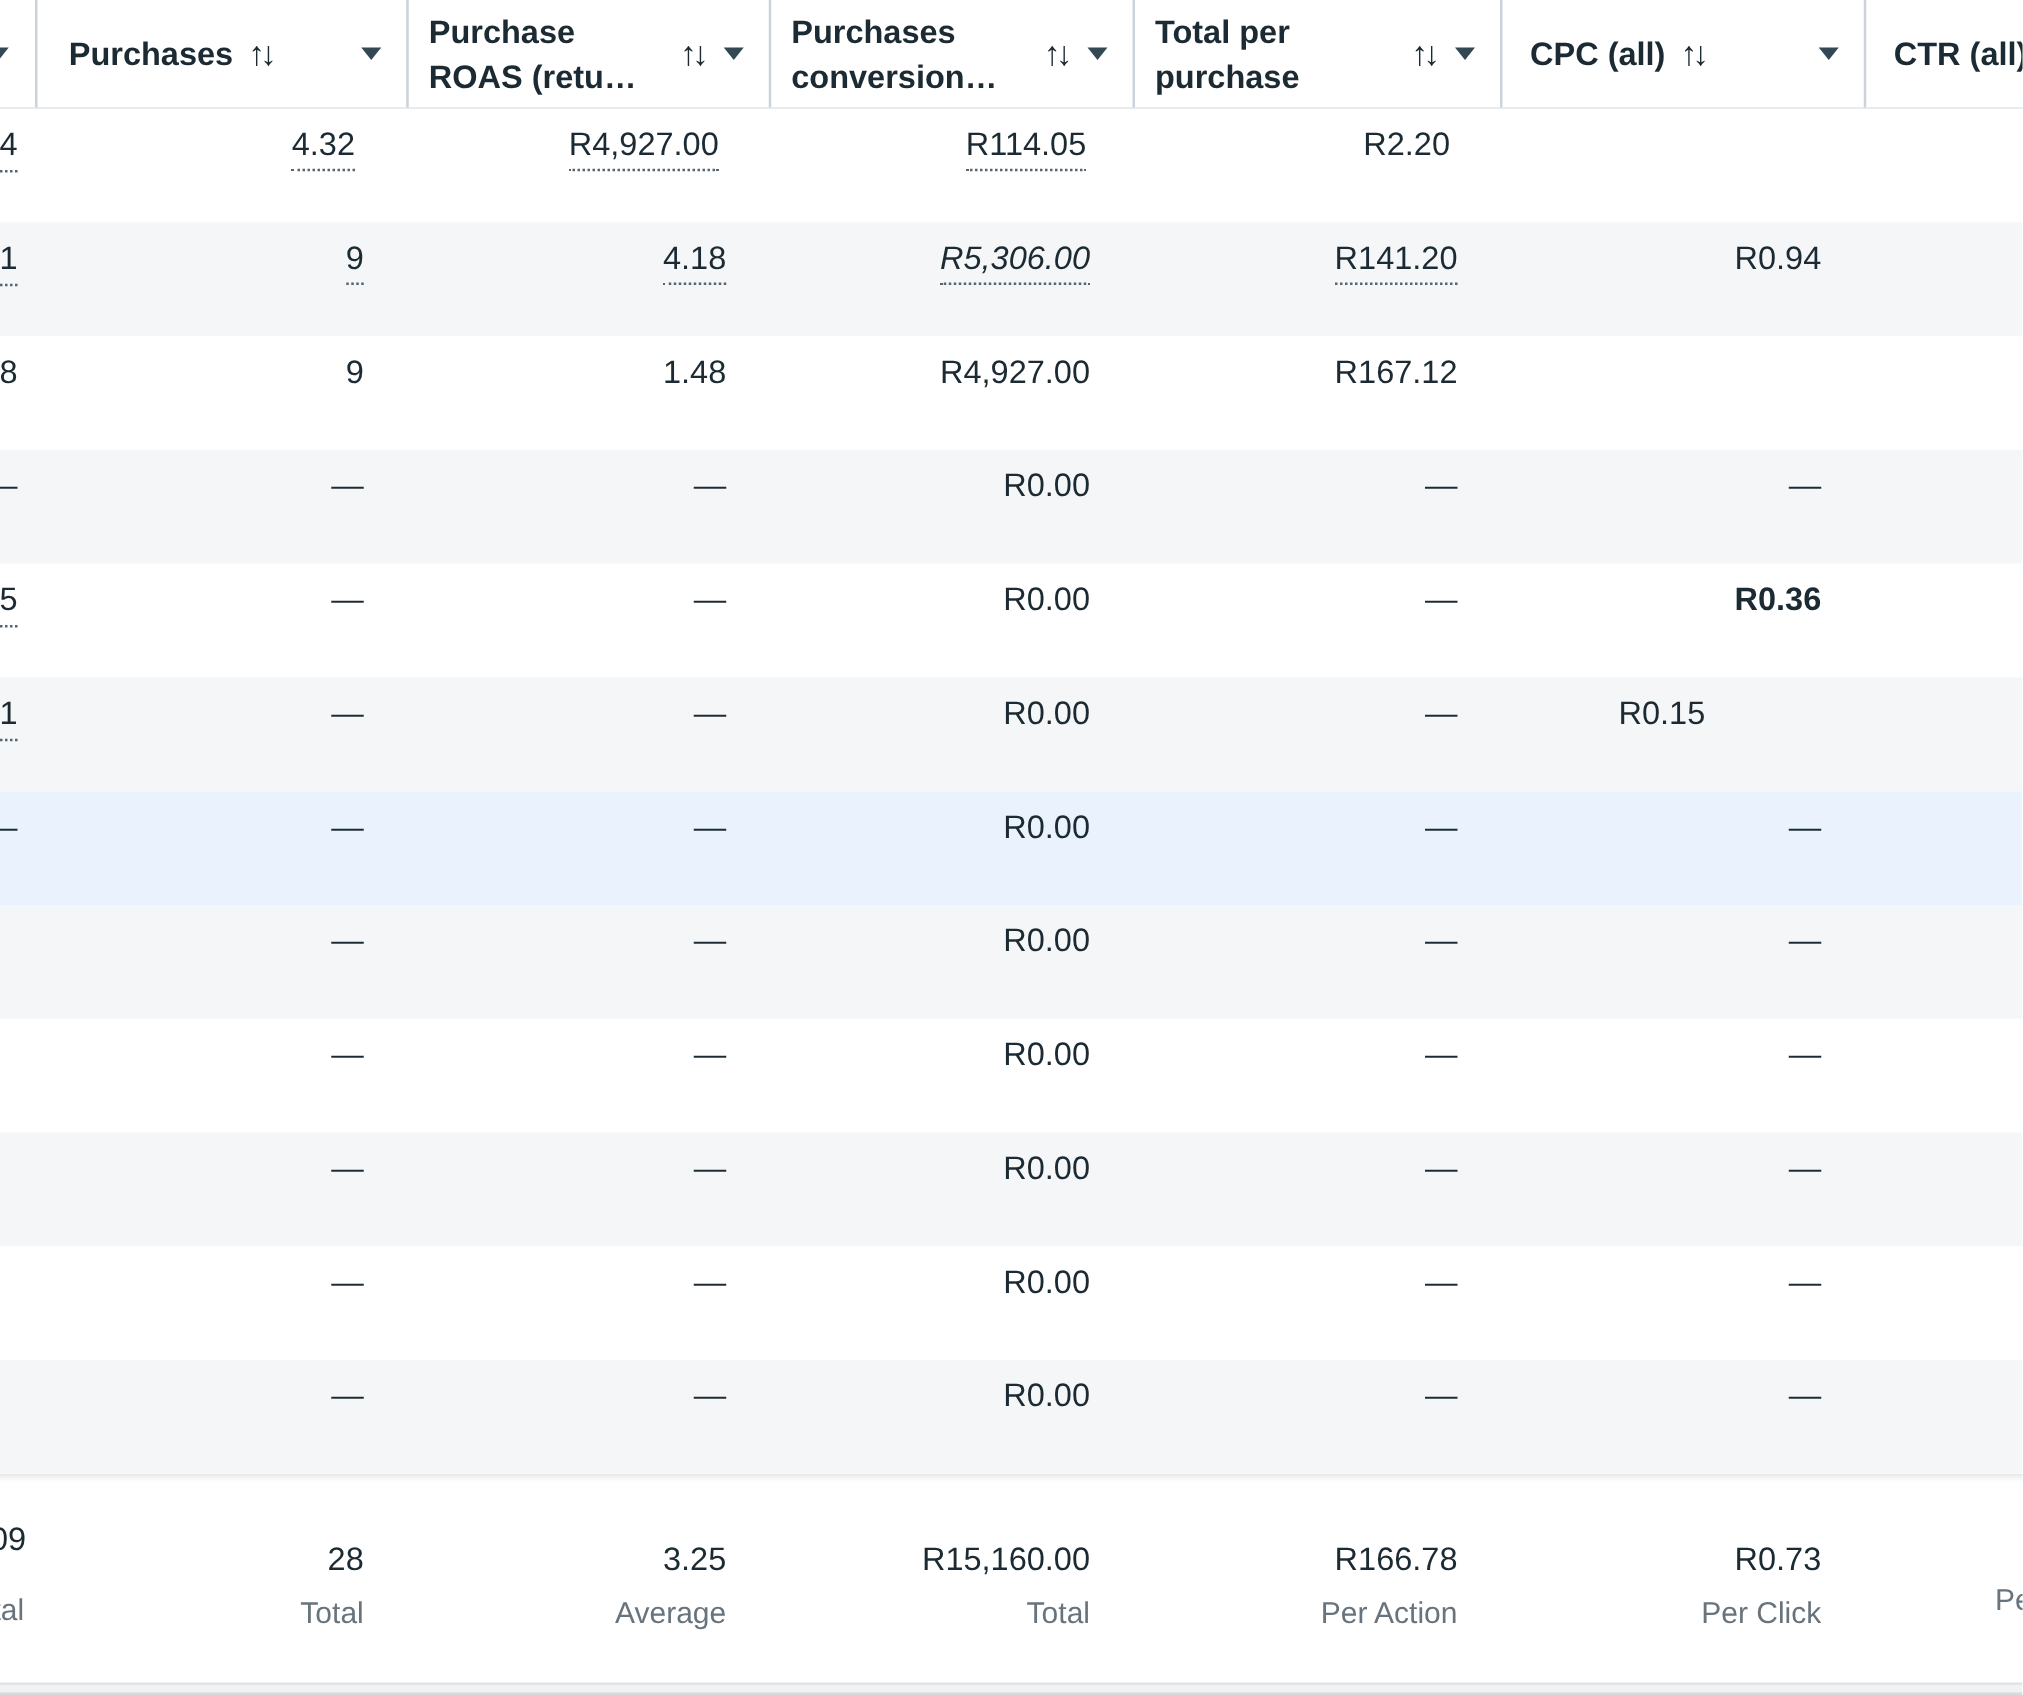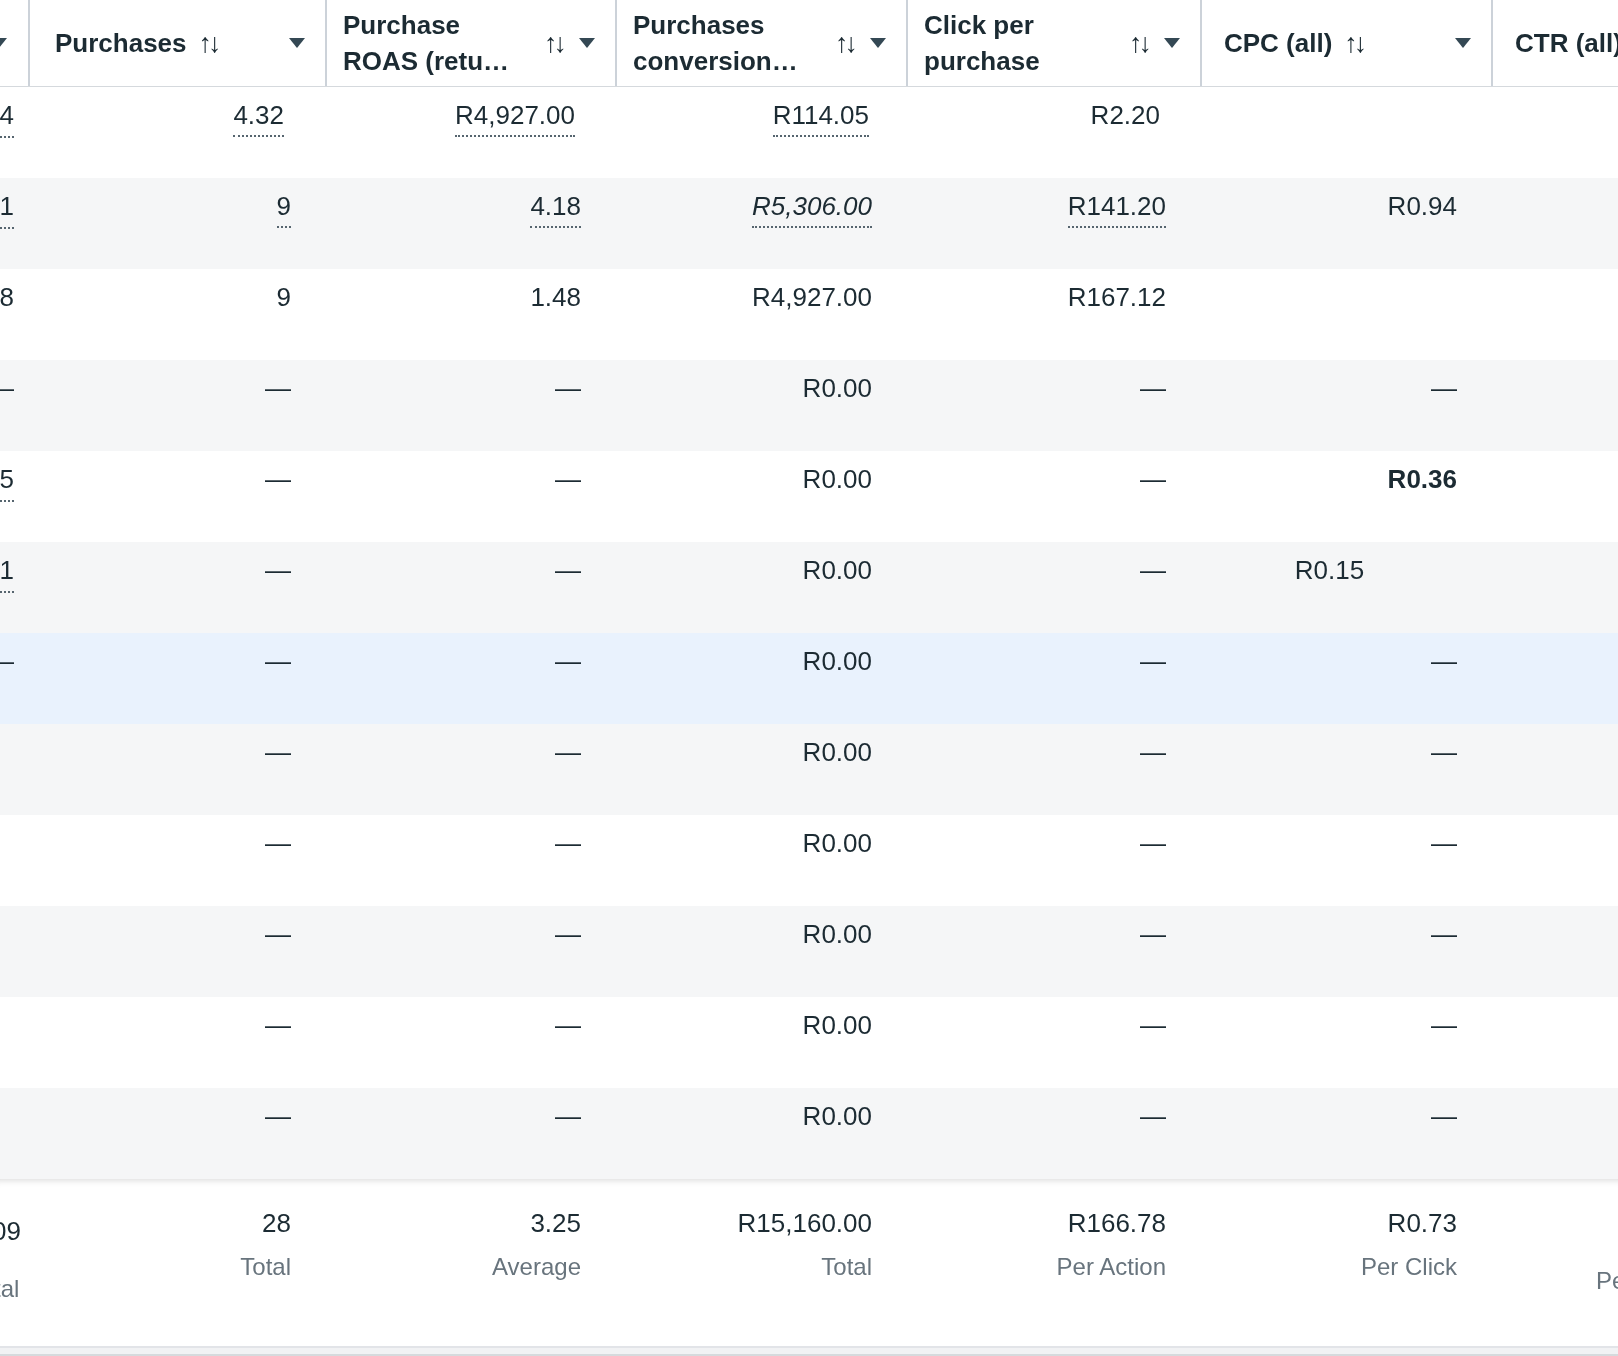--- a/index.html
+++ b/index.html
@@ -49,21 +49,21 @@
     position:absolute;top:13px;width:30px;text-align:right;
     font-size:26px;color:#1c2b33;white-space:nowrap;
   }
   .u{border-bottom:2px dotted #56656f;padding-bottom:5px;}
 
   
   .totals{
     display:flex;height:167px;box-sizing:border-box;background:#fff;
     box-shadow:inset 0 8px 7px -7px rgba(0,0,0,.16);
   }
-  .tcell{box-sizing:border-box;text-align:right;padding:28px 36px 0 0;position:relative;}
+  .tcell{box-sizing:border-box;text-align:right;padding:52px 36px 0 0;position:relative;}
   .tnum{font-size:26px;color:#1c2b33;line-height:32px;white-space:nowrap;}
   .tlabel{font-size:24px;color:#68747d;line-height:28px;margin-top:14px;white-space:nowrap;}
   .tcell-partial{position:relative;padding:0;}
   .tcell-partial .tnum,.tcell-partial .tlabel{position:absolute;white-space:nowrap;}
   .tcell-ctr .tlabel{position:absolute;left:97px;top:82px;margin:6px;text-align:center;}
 
   
   .bottom-bar{
     height:10px;box-sizing:border-box;background:#f1f2f4;
     border-top:2px solid #e2e4e8;border-bottom:2px solid #d6dadd;
@@ -108,21 +108,21 @@
           </div>
         </div>
         <div class="icon-group">
           <span class="sort-glyph" style="margin-left: 0px;">↑↓</span>
           <span class="tri"></span>
         </div>
       </div>
       <div class="hcell" style="width: 294px;">
         <div class="hleft" style="padding-left: 16px;">
           <div class="hlabel">
-            <div>Click per</div>
+            <div>Total per</div>
             <div>purchase</div>
           </div>
         </div>
         <div class="icon-group">
           <span class="sort-glyph" style="margin-left: 0px;">↑↓</span>
           <span class="tri"></span>
         </div>
       </div>
       <div class="hcell" style="width: 291px;">
         <div class="hleft" style="padding-left: 22px;">

